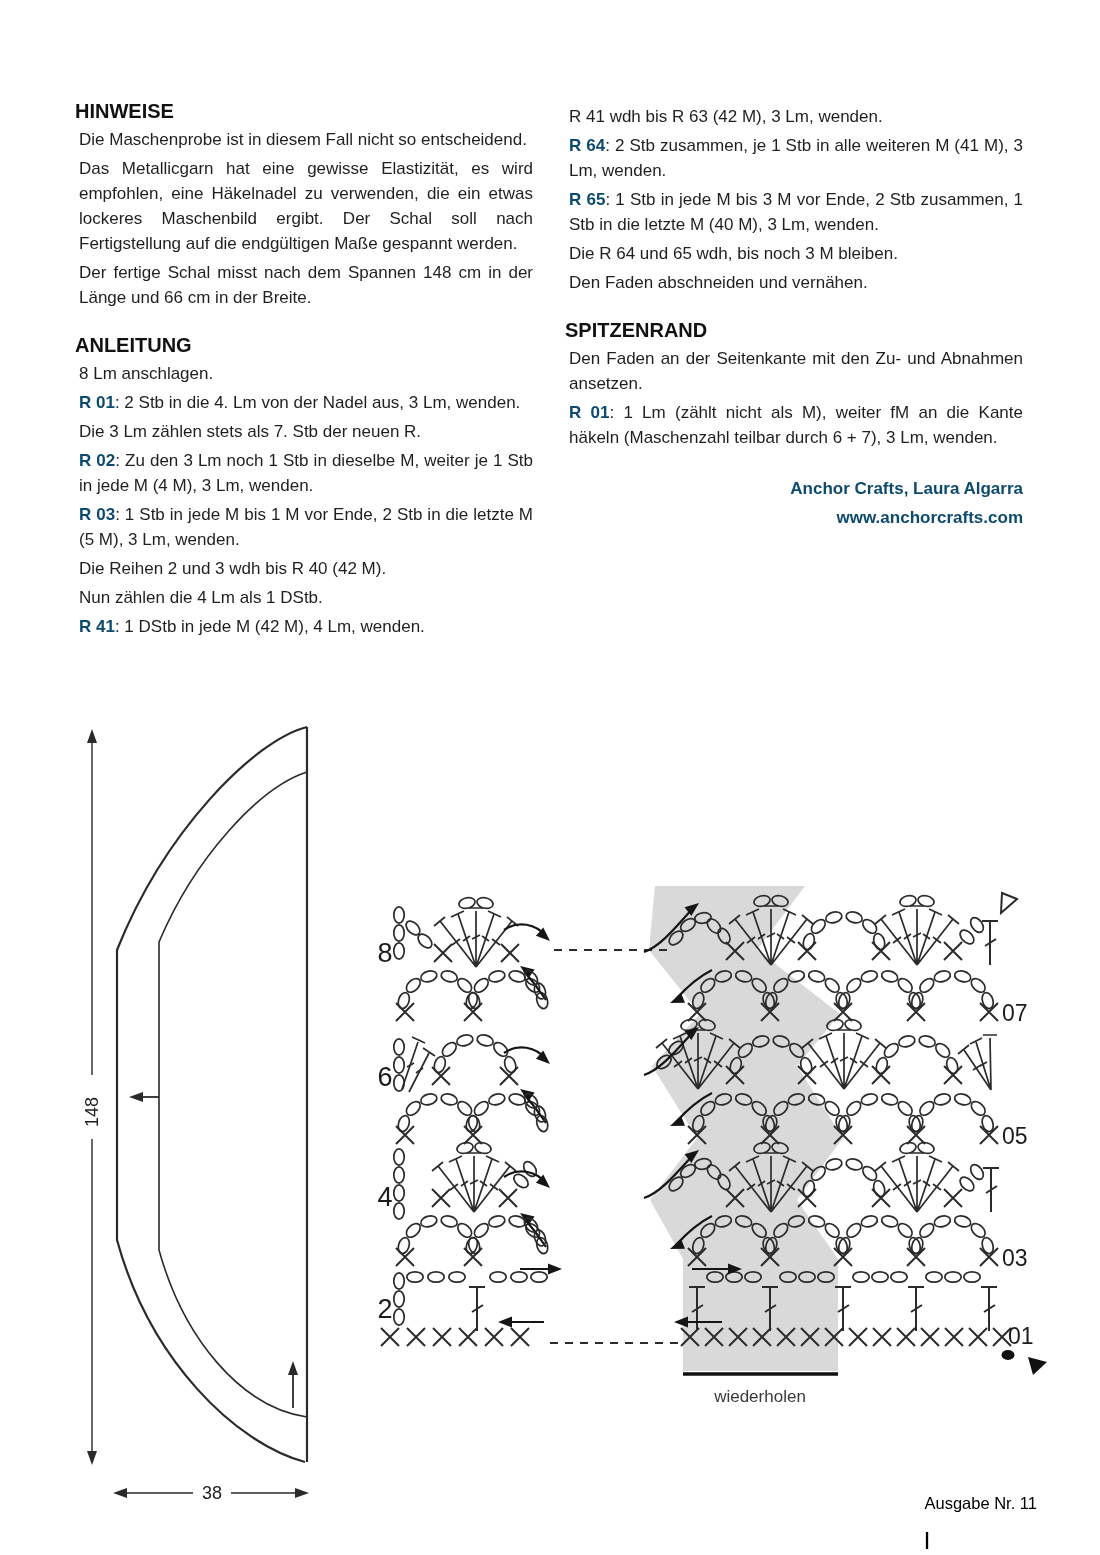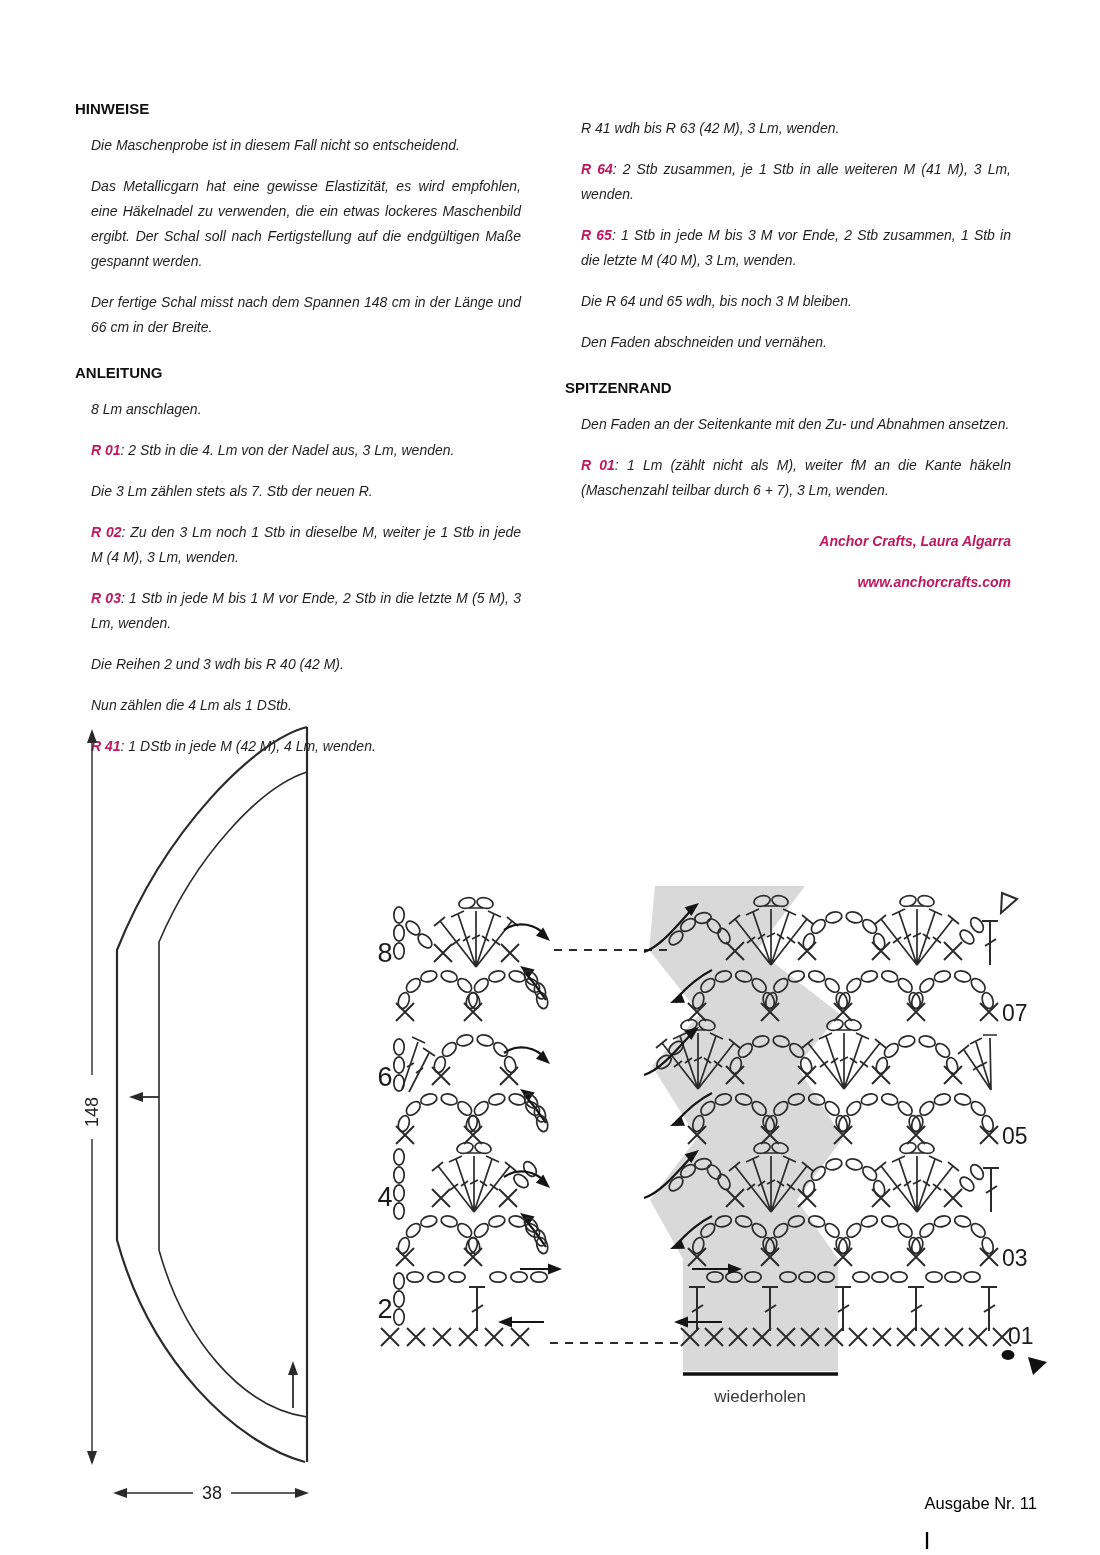--- a/index.html
+++ b/index.html
@@ -5,26 +5,26 @@
   html,body{margin:0;padding:0;}
   body{
     width:1100px;height:1555px;position:relative;background:#ffffff;
     font-family:"Liberation Sans", sans-serif;color:#1f1f1f;overflow:hidden;
   }
   .col{position:absolute;top:100px;width:462px;}
   .col-left{left:75px;}
   .col-right{left:565px;}
   .section + .section{margin-top:24px;}
   .section h3{
-    font-size:15px;font-weight:bold;margin:0 0 3px 0;color:#111;
+    font-size:20px;font-weight:bold;margin:0 0 3px 0;color:#111;
   }
   .section p{
-    margin:16px;font-size:14px;line-height:25px;text-align:justify;color:#1f1f1f;font-style:italic;
+    margin:4px;font-size:17px;line-height:25px;text-align:justify;color:#1f1f1f;
   }
-  .section p b{font-weight:bold;color:#be185d;}
+  .section p b{font-weight:bold;color:#0c4a6e;}
   .section.credits{margin-top:26px;}
   .section.credits p{text-align:right;font-weight:bold;color:#111;}
   .svg-abs{position:absolute;}
   .footer{
     position:absolute;top:1494px;right:63px;display:flex;align-items:baseline;gap:16px;
     font-size:16.5px;color:#000000;flex-direction:column;
   }
   .footer .divider{font-weight:bold;font-size:18px;}
   .footer .pageno{font-weight:bold;font-size:21px;}
   

